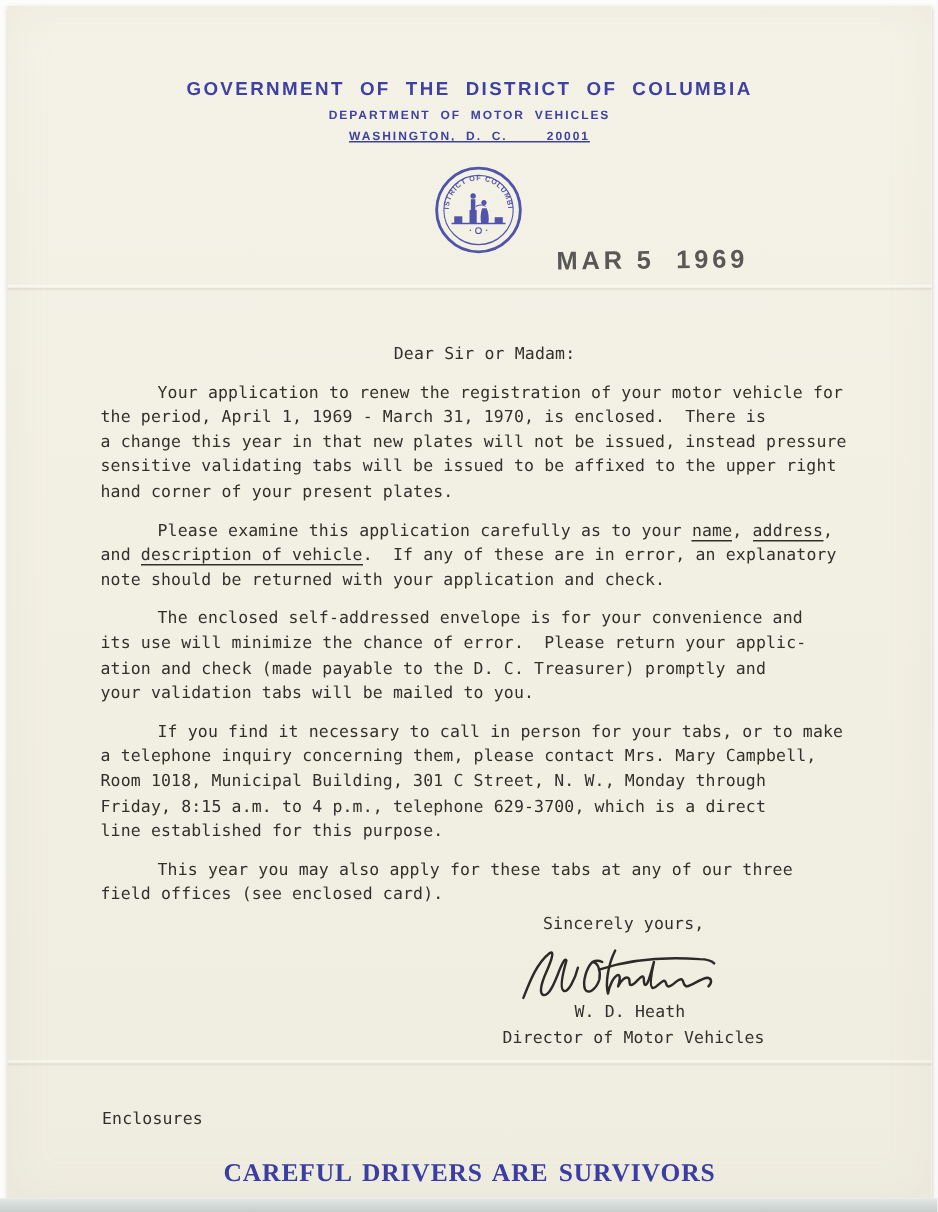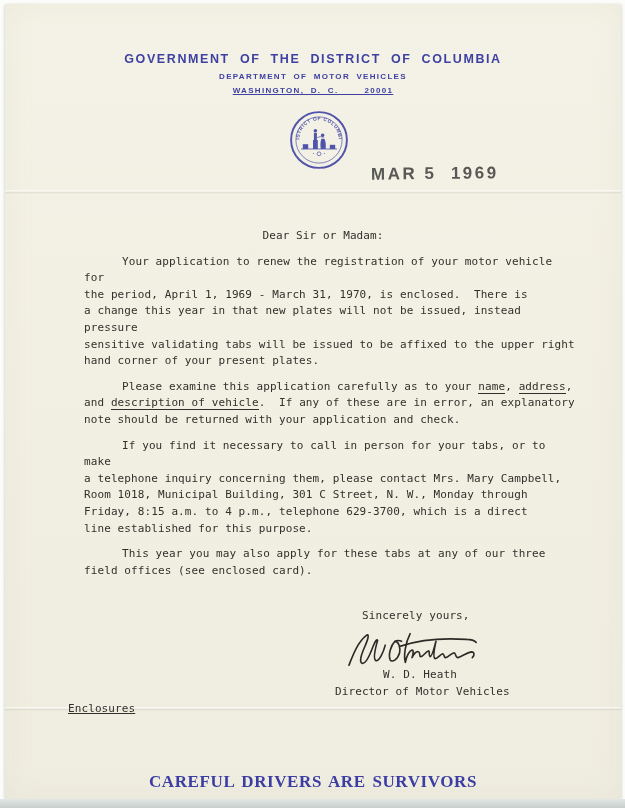--- a/index.html
+++ b/index.html
@@ -57,31 +57,31 @@
 
   
   .typed{
     font-family:"DejaVu Sans Mono","Liberation Mono",monospace;
     color:#32302b;font-size:11px;line-height:16.6px;letter-spacing:.1px;
   }
   .body-block{
     position:absolute;left:62px;top:224px;width:512px;
   }
   .salutation{margin:0;white-space:pre-wrap;text-align:center;}
-  .para{margin:9px 0 0 17px;text-indent:38px;white-space:pre-wrap;}
+  .para{margin:9px 0 0 0;text-indent:38px;white-space:pre-wrap;}
   .para .u{border-bottom:1px solid #32302b;text-align:center;}
 
   
   .closing-block{position:absolute;left:330px;top:604px;width:170px;}
   .valediction{margin-left:27px;white-space:pre;}
   .sig{position:relative;left:8px;top:2px;width:140px;height:44px;}
   .signer-name{text-align:center;margin-top:-2px;white-space:pre;}
   .signer-title{text-align:center;margin-top:1px;white-space:pre;}
 
-  .enclosures{position:absolute;left:63px;top:697px;white-space:pre;text-decoration:underline;}
+  .enclosures{position:absolute;left:63px;top:734px;white-space:pre;}
   .slogan{
     position:absolute;left:0;right:0;top:768px;text-align:center;
     font-family:"Liberation Serif",serif;font-weight:bold;
     font-size:17px;letter-spacing:.6px;word-spacing:2px;color:#3b3da3;
   }
 </style>
 </head>
 <body>
 
 <div class="scan">
@@ -129,20 +129,24 @@
       <p class="salutation">Dear Sir or Madam:</p>
       <div id="paragraphs">
           <p class="para">Your application to renew the registration of your motor vehicle for
 the period, April 1, 1969 - March 31, 1970, is enclosed.  There is
 a change this year in that new plates will not be issued, instead pressure
 sensitive validating tabs will be issued to be affixed to the upper right
 hand corner of your present plates.</p>
           <p class="para"><span>Please examine this application carefully as to your </span><span class="u">name</span><span>, </span><span class="u">address</span><span>,
 and </span><span class="u">description of vehicle</span><span>.  If any of these are in error, an explanatory
 note should be returned with your application and check.</span></p>
+          <p class="para">The enclosed self-addressed envelope is for your convenience and
+its use will minimize the chance of error.  Please return your applic-
+ation and check (made payable to the D. C. Treasurer) promptly and
+your validation tabs will be mailed to you.</p>
           <p class="para">If you find it necessary to call in person for your tabs, or to make
 a telephone inquiry concerning them, please contact Mrs. Mary Campbell,
 Room 1018, Municipal Building, 301 C Street, N. W., Monday through
 Friday, 8:15 a.m. to 4 p.m., telephone 629-3700, which is a direct
 line established for this purpose.</p>
           <p class="para">This year you may also apply for these tabs at any of our three
 field offices (see enclosed card).</p>
         </div>
     </main>
 

